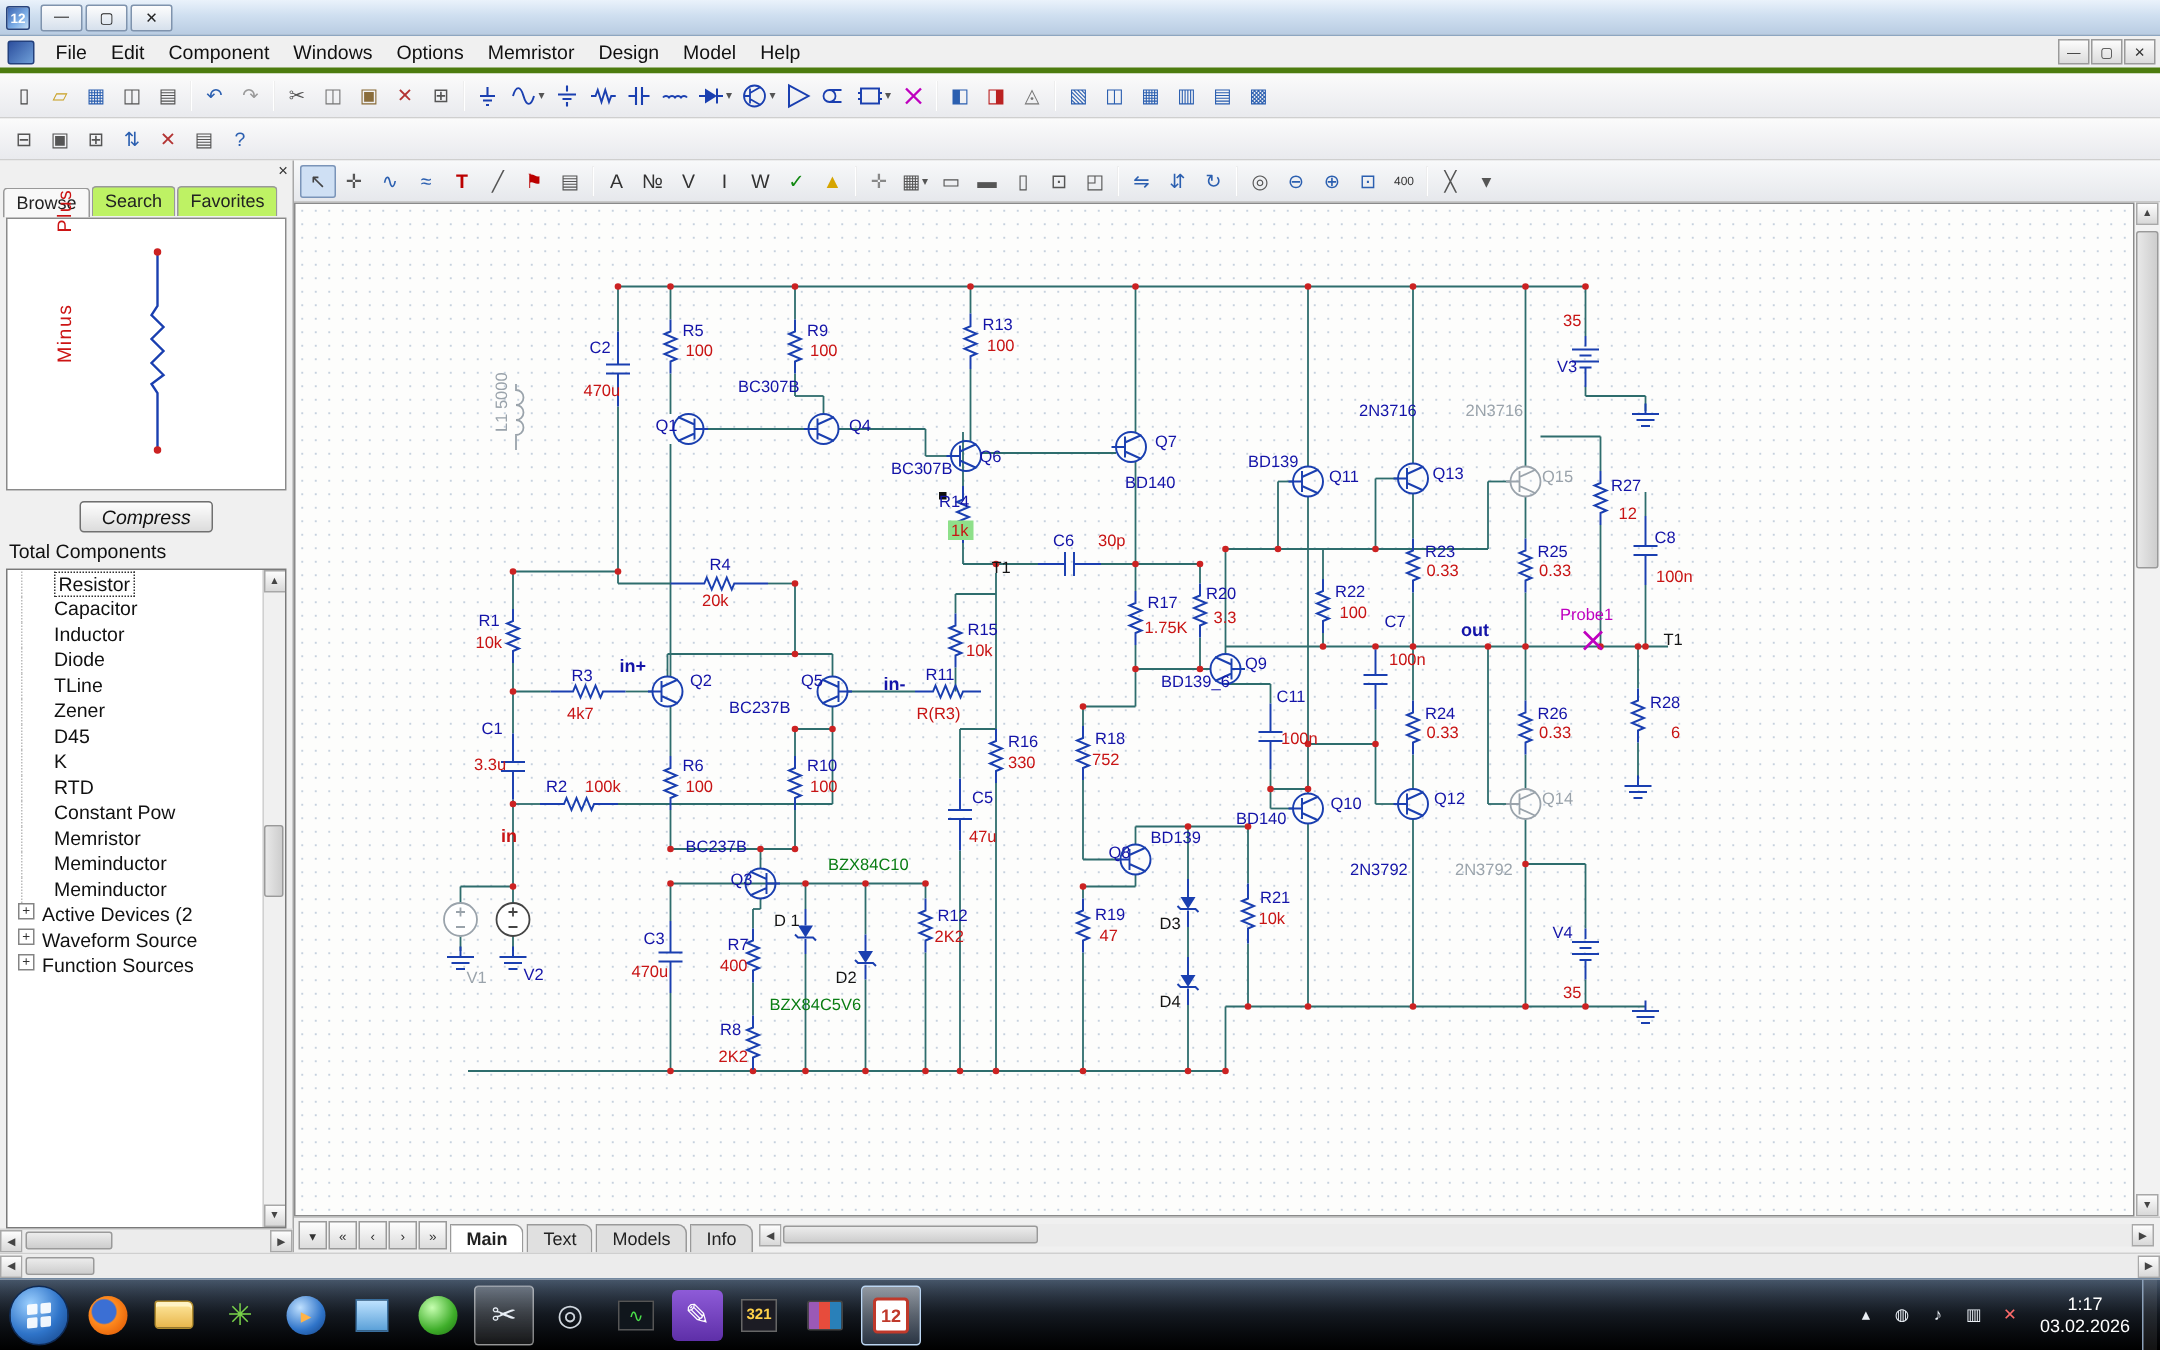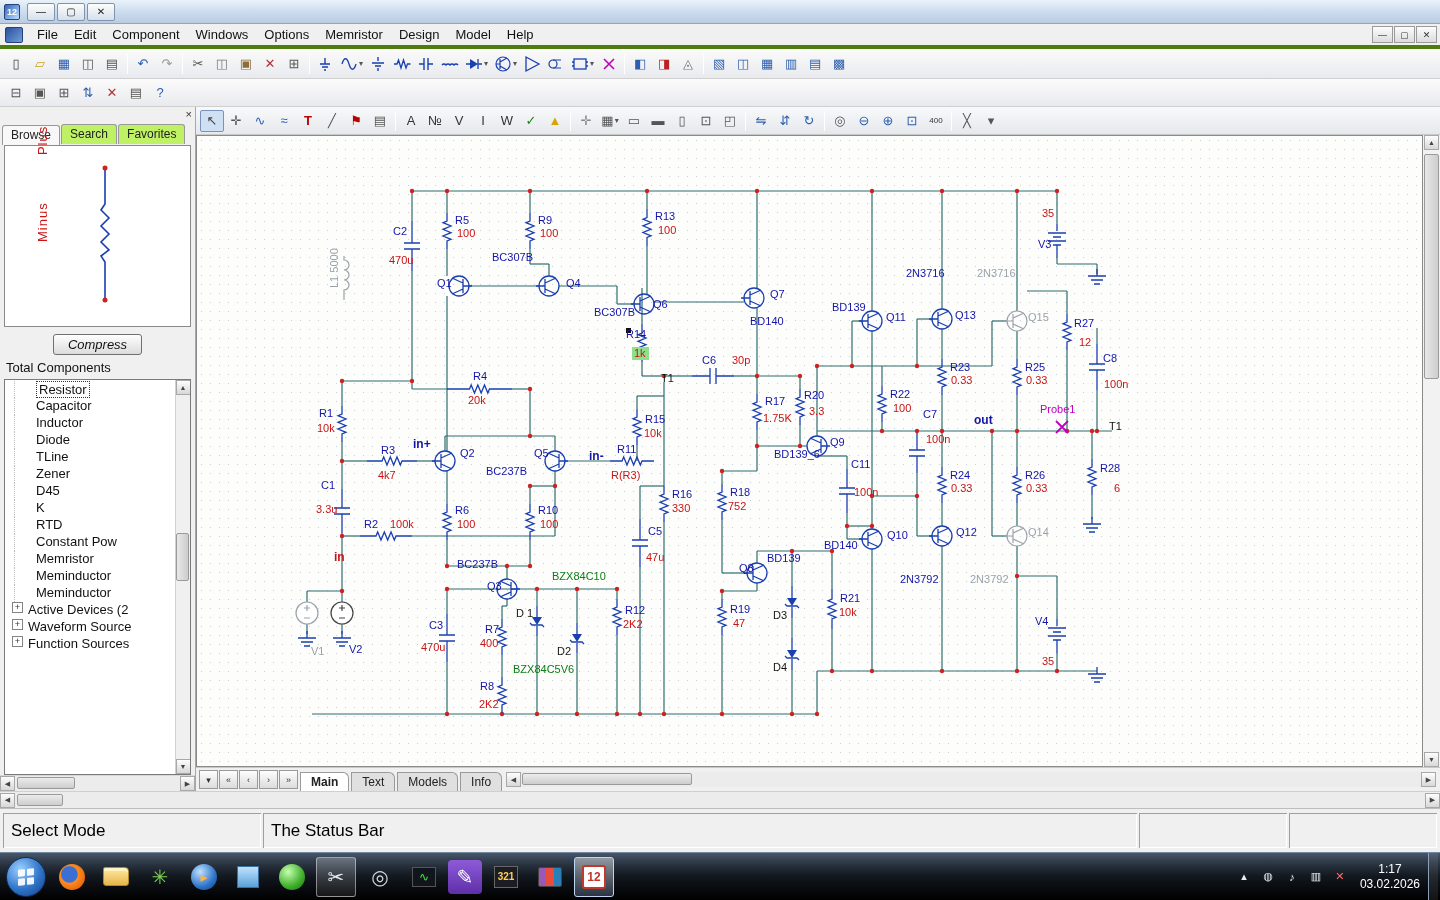--- a/index.html
+++ b/index.html
@@ -1134,26 +1134,20 @@
   </div>
 
   <div class="hscroll-row">
     <div class="sb-arrow">◀</div>
     <div class="hsb-track" style="height:16px;">
         <div class="hsb-thumb" style="left:2px;width:46px;top:2px;"></div>
       </div>
     <div class="sb-arrow">▶</div>
   </div>
 
-  <div class="statusbar">
-    <div class="status-cell" style="width:258px;">Select Mode</div>
-    <div class="status-cell" style="flex:1;">The Status Bar</div>
-    <div class="status-cell" style="width:148px;"></div>
-    <div class="status-cell" style="width:148px;"></div>
-  </div>
 
   <div class="taskbar">
     <div class="start-orb">
       <div class="orb-flag">
           <div></div>
           <div></div>
           <div></div>
           <div></div>
         </div>
     </div>

